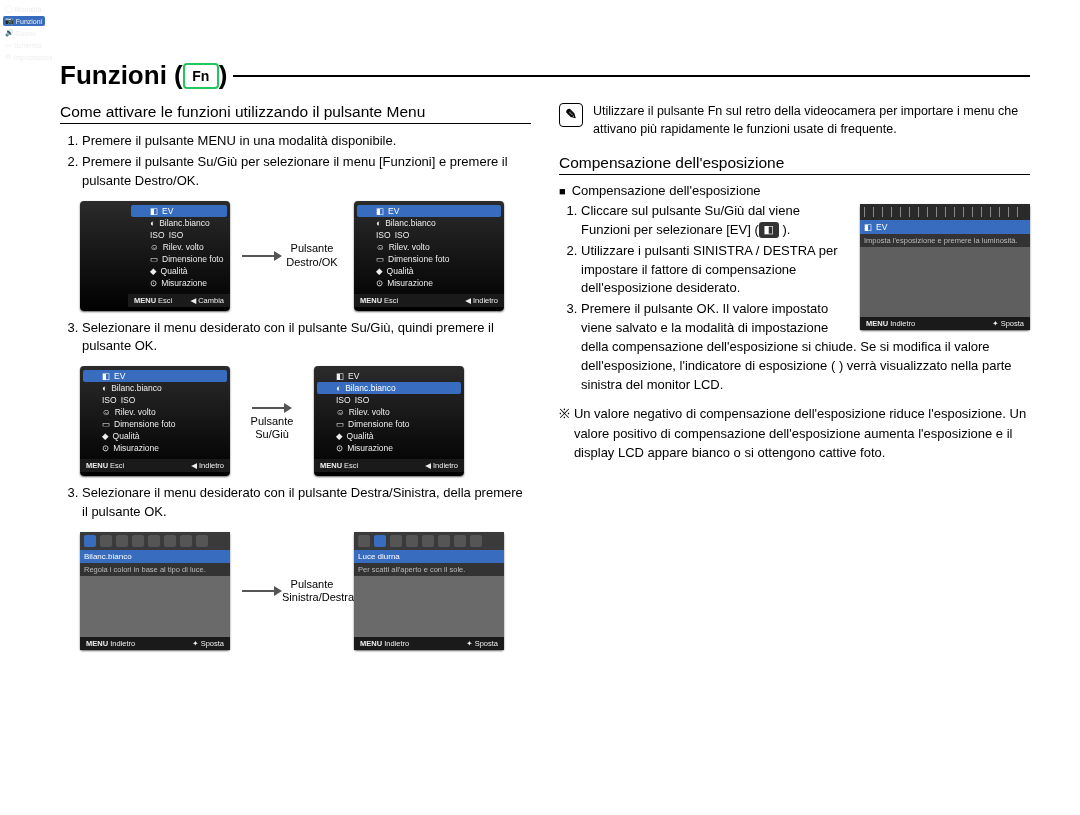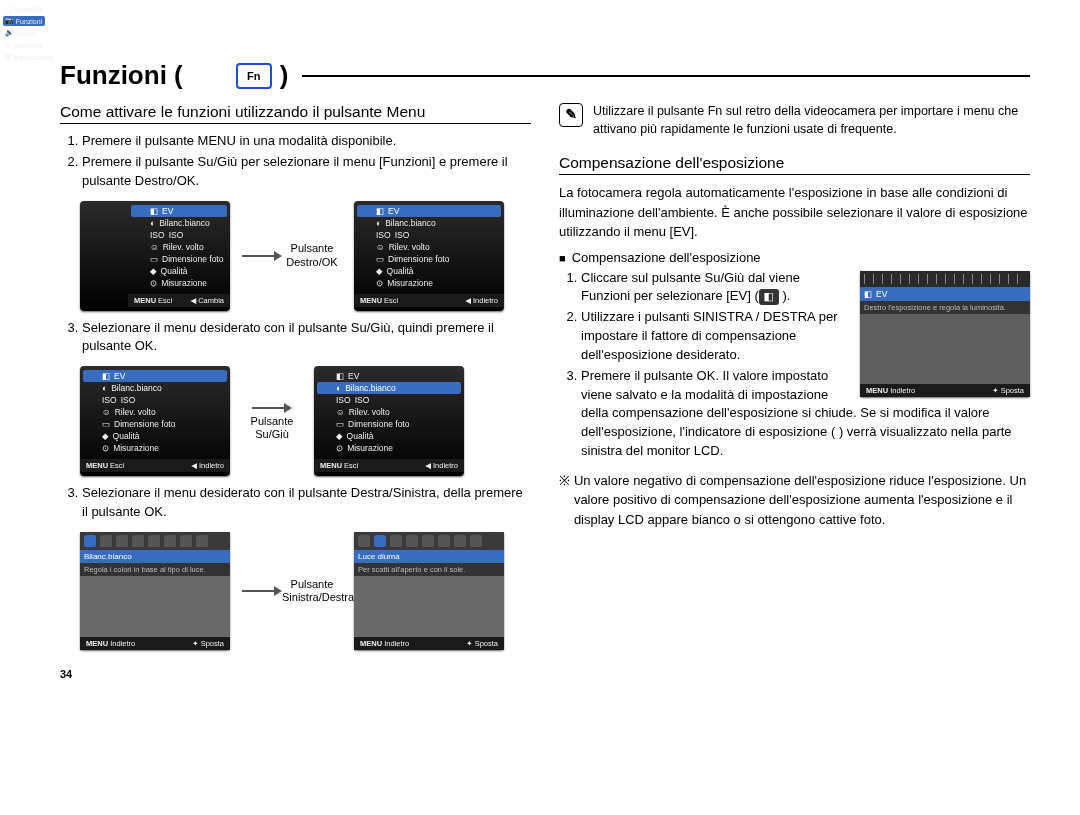--- a/index.html
+++ b/index.html
@@ -13,32 +13,31 @@
   }
   .page {
     padding: 60px 50px 20px 60px;
     box-sizing: border-box;
   }
   .big-title {
     font-size: 26px;
     font-weight: bold;
     display: flex;
     align-items: center;
-    gap: 8px;
     margin-bottom: 4px;
   }
   .big-title .rule {
     flex: 1;
     border-bottom: 2px solid #000;
     margin-left: 6px;
   }
   .funcicon {
     display:inline-flex;align-items:center;justify-content:center;
-    width:32px;height:22px;border:2px solid #1d4ed8;border-radius:4px;
-    font-size:11px;font-weight:bold;margin-left:45px;
+    width:32px;height:22px;border:2px solid #22c55e;border-radius:4px;
+    font-size:14px;font-weight:bold;
   }
   .columns {
     display: flex;
     gap: 28px;
     margin-top: 12px;
   }
   .col { flex: 1 1 0; }
   .subhead {
     font-size: 15.5px;
     border-bottom: 1px solid #000;
@@ -348,45 +347,43 @@
           <div class="label">Luce diurna</div>
           <div class="label2">Per scatti all'aperto e con il sole.</div>
           <div class="photo"></div>
           <div class="foot">
               <span><b>MENU</b> <span>Indietro</span></span>
               <span>✦ <span>Sposta</span></span>
             </div>
         </div>
       </div>
 
-      <div class="pgnum">34</div>
     </div>
 
     <div class="col">
       <div class="notebox">
         <div class="nicon">✎</div>
         <div>Utilizzare il pulsante Fn sul retro della videocamera per importare i menu che attivano più rapidamente le funzioni usate di frequente.</div>
       </div>
 
       <div class="subhead">Compensazione dell'esposizione</div>
-      <div class="para">La fotocamera regola automaticamente l'esposizione in base alle condizioni di illuminazione dell'ambiente. È anche possibile selezionare il valore di esposizione utilizzando il menu [EV].</div>
 
       <div class="bulletline">
         <span>Compensazione dell'esposizione</span>
       </div>
 
       <div class="evshot">
         <div class="scale">
             <div class="scalebar"></div>
           </div>
         <div class="tit">
             <span>◧</span>
             <span>EV</span>
           </div>
-        <div class="desc">Destro l'esposizione e regola la luminosità.</div>
+        <div class="desc">Imposta l'esposizione e premere la luminosità.</div>
         <div class="pic"></div>
         <div class="foot">
             <span><b>MENU</b> <span>Indietro</span></span>
             <span>✦ <span>Sposta</span></span>
           </div>
       </div>
 
       <ol class="steps">
         <li>
           <span>Cliccare sul pulsante Su/Giù dal viene Funzioni per selezionare [EV] (</span><span class="inlineicon">◧</span><span> ).</span>

